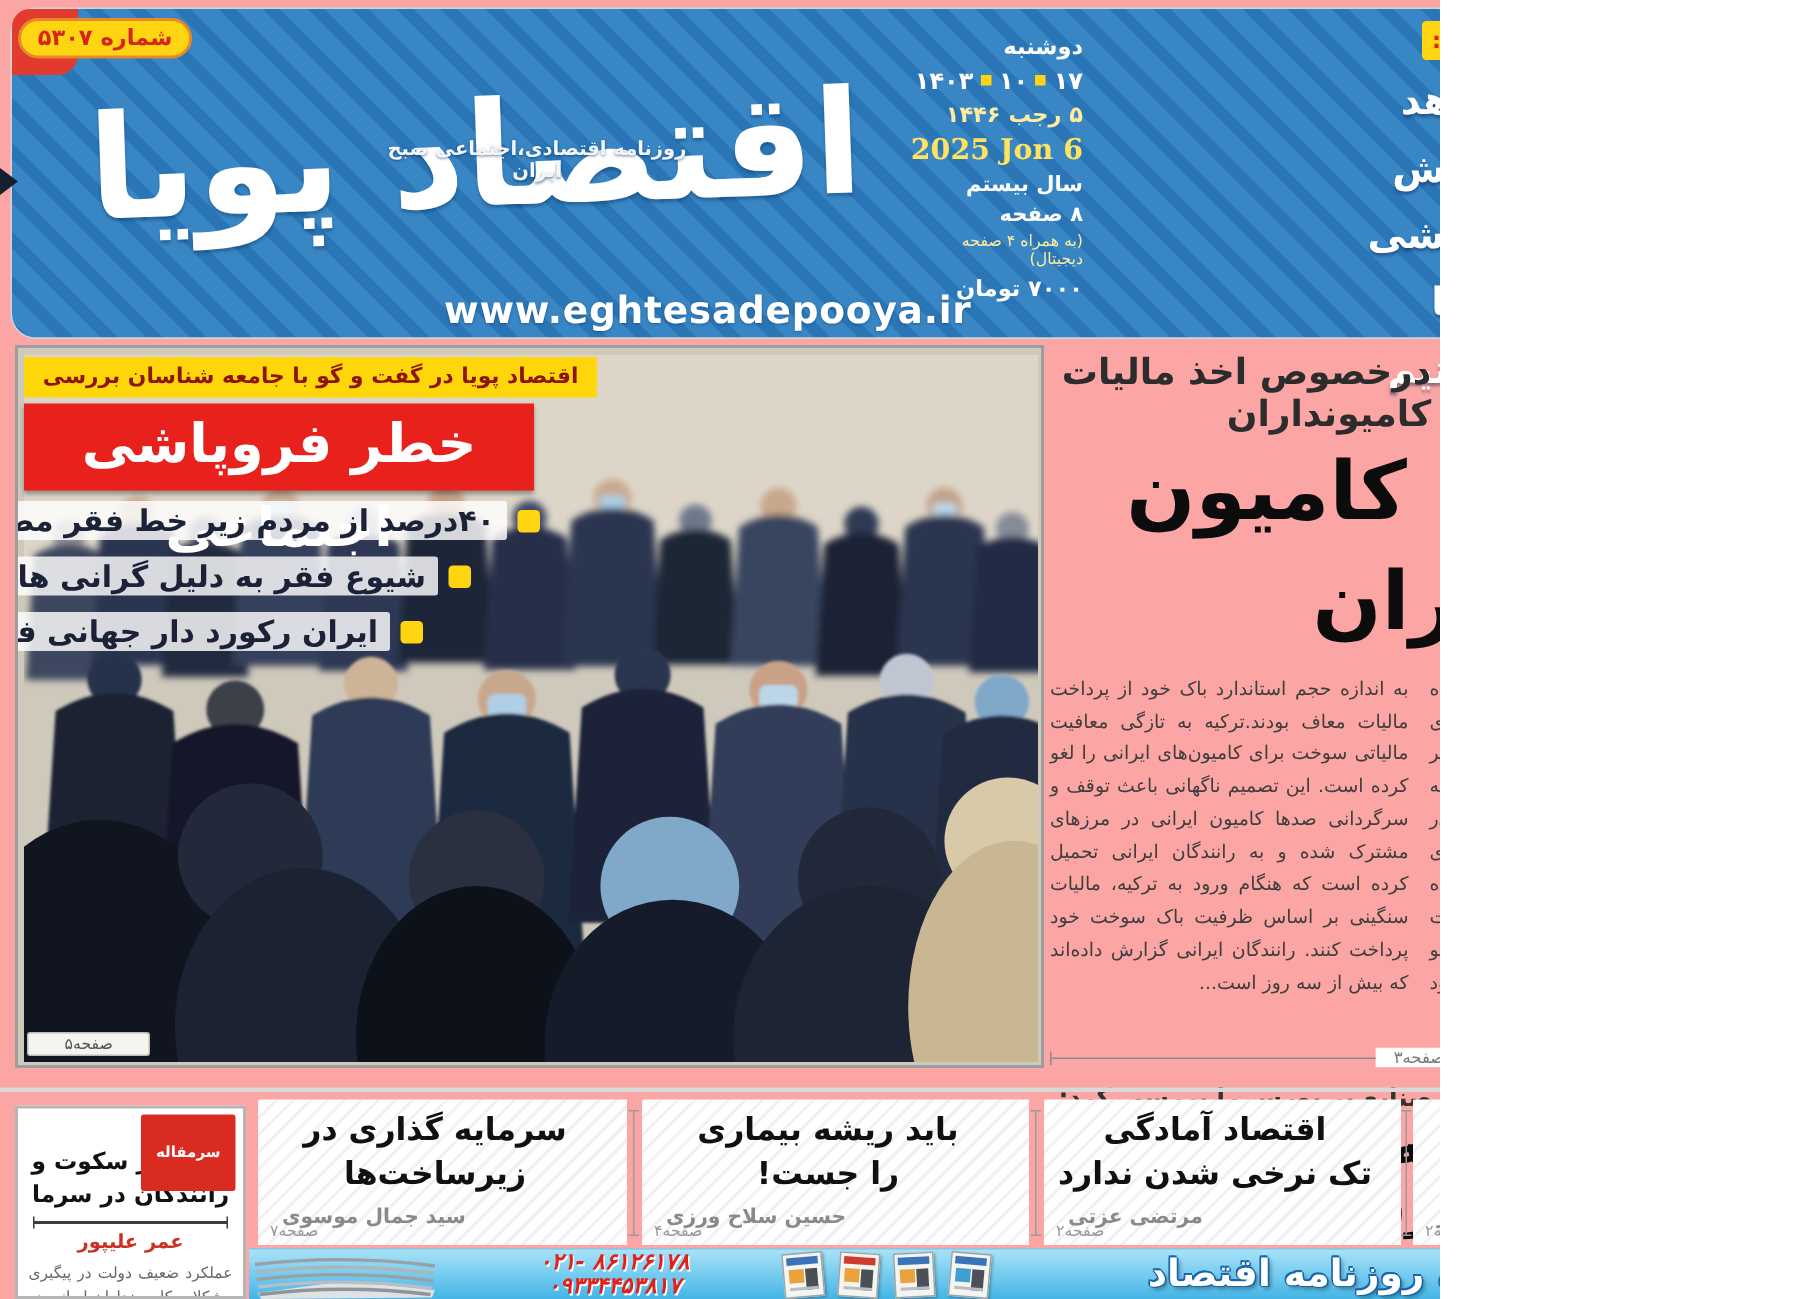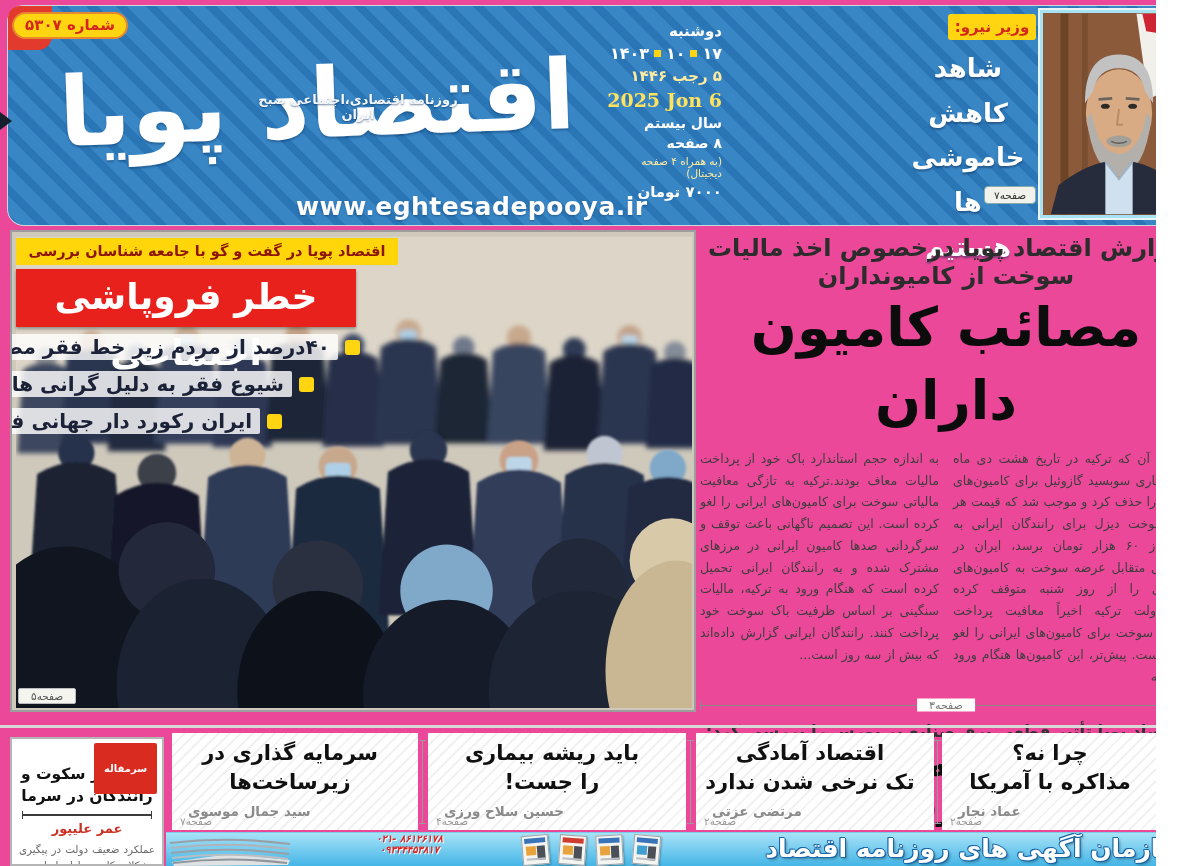--- a/index.html
+++ b/index.html
@@ -1,19 +1,19 @@
 <!DOCTYPE html>
 <html lang="fa"><head>
 <meta charset="utf-8">
 <style>
   * { margin:0; padding:0; box-sizing:border-box; }
   html,body { background:#fff; }
   #page {
-    position:relative; width:1156px; height:866px; overflow:hidden;
-    font-family:"DejaVu Sans", sans-serif; background:#ec4899;
+    position:relative; width:960px; height:866px; overflow:hidden;
+    font-family:"DejaVu Sans", sans-serif; background:#fca5a5;
   }
   
   .masthead{
     position:absolute; left:8px; top:6px; width:1184px; height:219px;
     border-radius:16px;
     background:#2e80c2;
     background-image:repeating-linear-gradient(45deg, rgba(8,40,88,.12) 0 8px, rgba(255,255,255,.05) 8px 21px);
     box-shadow:0 0 0 1px #cfd6dd;
   }
   .corner-red{position:absolute;left:0;top:0;width:44px;height:44px;background:#e23b2e;border-radius:12px 0 14px 0;}
@@ -92,21 +92,21 @@
   .lead-bullets{ position:absolute; left:4px; top:102px; width:344px; direction:rtl; }
   .lead-bullet{ display:flex; align-items:center; gap:7px; margin-bottom:11px; }
   .lead-bullet .bsq{ width:15px; height:15px; background:#ffd411; border-radius:3px; flex:0 0 auto; }
   .lead-bullet span.btxt{
     background:rgba(255,255,255,.82); color:#1b2137; font-size:20px; font-weight:bold;
     padding:1px 8px; border-radius:2px; white-space:nowrap;
   }
   .lead-bullet.s2{ margin-right:46px; } .lead-bullet.s3{ margin-right:78px; }
   .lead-page{
     position:absolute; left:6px; bottom:6px; background:#f5f5f0; border:1px solid #bbb;
-    color:#555; font-size:10.5px; padding:1px 12px; border-radius:2px; direction:rtl;
+    color:#555; font-size:10.5px; padding:1px 24px; border-radius:2px; direction:rtl;
   }
   
   .maincol{ position:absolute; left:700px; top:234px; width:492px; direction:rtl; }
   .kicker1{ text-align:center; color:#2c2c2c; font-size:24px; font-weight:600; }
   .headline1{ text-align:center; color:#0c0c0c; font-size:54px; font-weight:800; letter-spacing:-2px; line-height:1.35; margin-top:2px; }
   .bodycols{ display:flex; gap:14px; margin-top:10px; }
   .bodycols .col{ flex:1; font-size:12.6px; color:#3e3e3e; text-align:justify; line-height:1.73; }
   .pagerule{ position:relative; height:13px; margin-top:12px; }
   .pagerule .prline{ position:absolute; left:0; right:0; top:6px; border-top:1px solid #8a8a8a; }
   .pagerule::before,.pagerule::after{ content:""; position:absolute; top:2px; width:1px; height:9px; background:#8a8a8a; }
@@ -163,21 +163,21 @@
   }
   
   .adbar{
     position:absolute; left:166px; top:832px; width:1034px; height:34px;
     background:linear-gradient(#a8e3f8, #44b5e6); overflow:hidden;
     border-top:1px solid #7fcce9;
   }
   .adbar .stack{ position:absolute; left:2px; top:1px; }
   .ad-phones{
     position:absolute; left:136px; top:1px; width:215px; direction:ltr;
-    color:#e41f1a; font-size:10px; font-weight:bold; font-style:italic;
+    color:#e41f1a; font-size:15px; font-weight:bold; font-style:italic;
     line-height:1.05; text-align:center; letter-spacing:1px; text-shadow:1px 1px 0 #fff;
   }
   .thumbs{ position:absolute; left:356px; top:2px; display:flex; gap:10px; }
   .thumb{ width:27px; height:30px; background:#f4f4f0; border:1px solid #9aa4ac; position:relative; box-shadow:1px 1px 2px rgba(0,0,0,.3); }
   .thumb i{ display:block; position:absolute; }
   .thumb .bar{ left:2px; right:2px; top:2px; height:5px; background:#3a74b8; }
   .thumb .blk1{ left:3px; top:10px; width:10px; height:9px; background:#e8a33d; }
   .thumb .blk2{ right:3px; top:10px; width:8px; height:14px; background:#4a4f58; }
   .thumb .ln{ left:3px; right:3px; bottom:4px; height:2px; background:#b9bec4; }
   .thumb.t2 .bar{ background:#cf3b2e; } .thumb.t2{ transform:rotate(4deg); }

